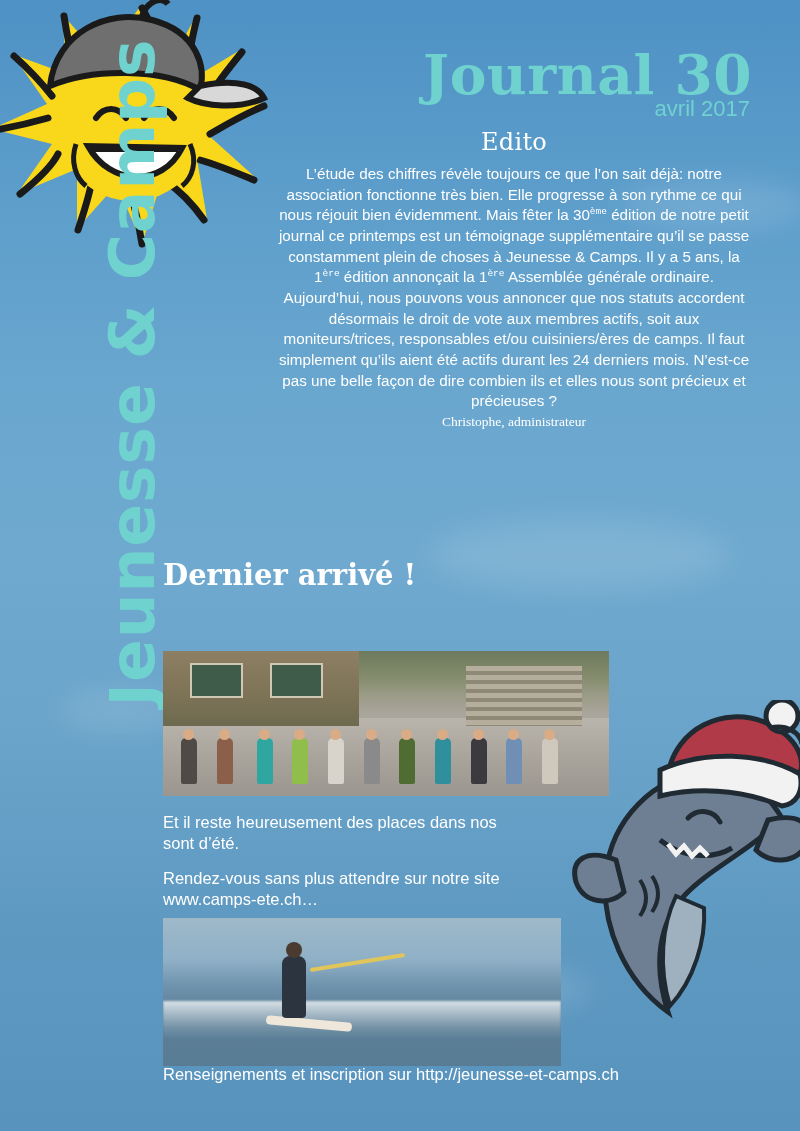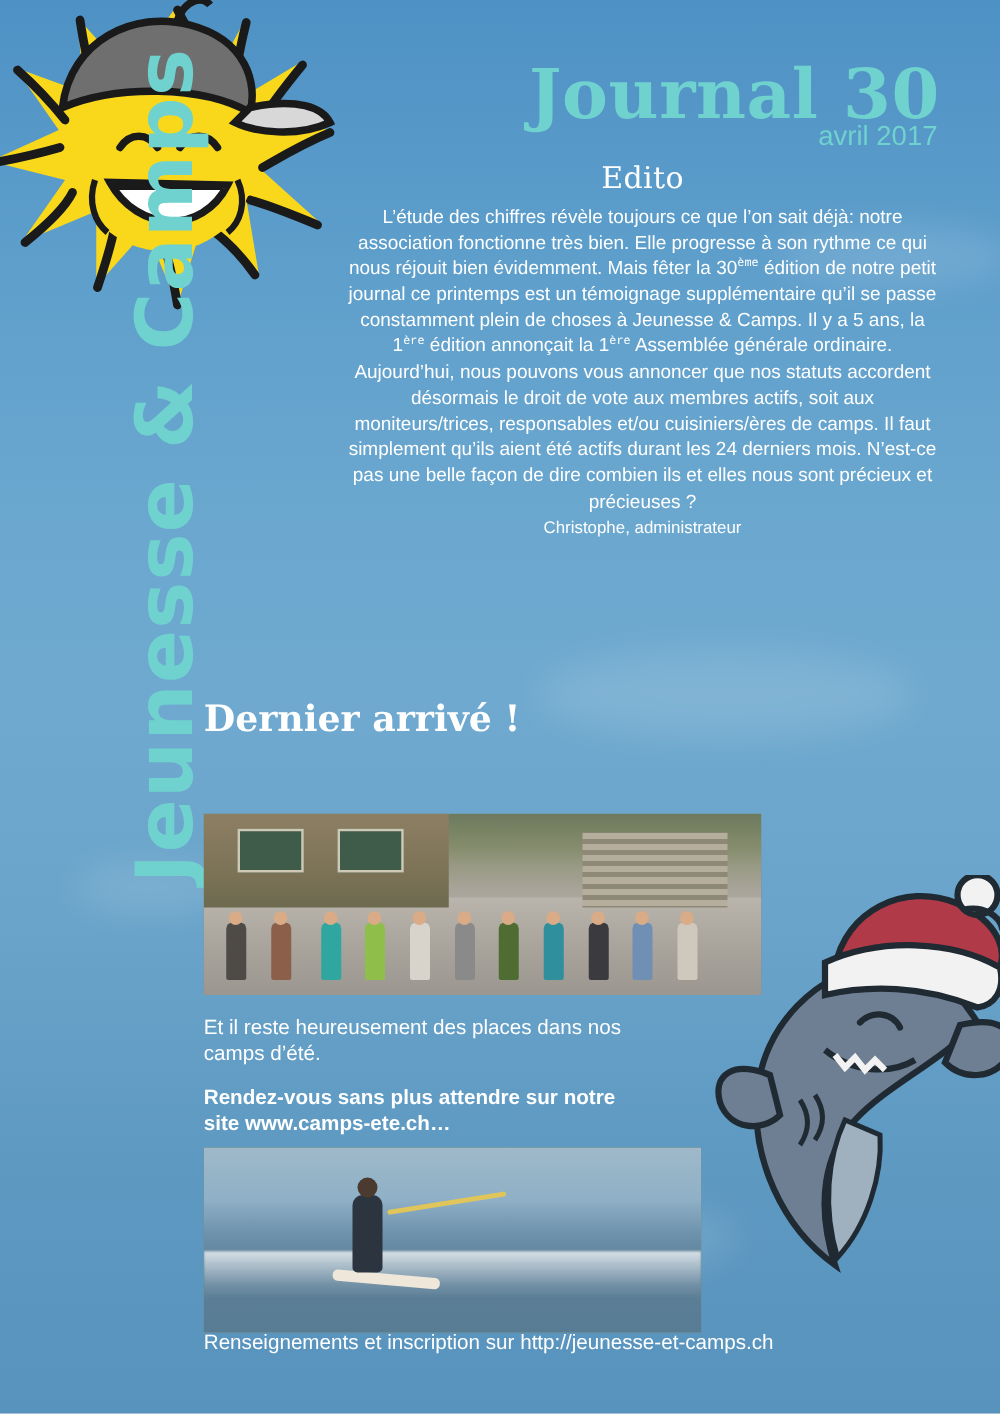--- a/index.html
+++ b/index.html
@@ -92,20 +92,21 @@
   .edito-body sup {
     font-size: 9.5px;
     vertical-align: super;
     font-family: Liberation Mono, monospace;
   }
   .edito-sign {
     font-size: 13.5px;
     color: #ffffff;
     text-align: center;
     margin-top: 2px;
+    font-family: Liberation Serif, serif;
   }
 
   
   .section {
     position: absolute;
     left: 163px;
     top: 558px;
     width: 520px;
   }
   .section-heading {
@@ -339,22 +340,22 @@
     <div class="kid" style="left:37%; background:#d8d4cc;"></div>
     <div class="kid" style="left:45%; background:#8a8a8a;"></div>
     <div class="kid" style="left:53%; background:#4f6d33;"></div>
     <div class="kid" style="left:61%; background:#2f8f9c;"></div>
     <div class="kid" style="left:69%; background:#3a3a3f;"></div>
     <div class="kid" style="left:77%; background:#6f8fb5;"></div>
     <div class="kid" style="left:85%; background:#cfc9bd;"></div>
   </div>
 
   <div style="position:absolute; left:163px; top:812px; width:360px;">
-    <p class="section-para">Et il reste heureusement des places dans nos camps d’été.</p>
-    <p class="section-para" style="margin-top:14px;font-weight:bold;">Rendez-vous sans plus attendre sur notre site www.camps-ete.ch…</p>
+    <p class="section-para">Et il reste heureusement des places dans nos sont d’été.</p>
+    <p class="section-para" style="margin-top:14px;">Rendez-vous sans plus attendre sur notre site www.camps-ete.ch…</p>
   </div>
 
   <div class="photo photo-ski">
     <div class="ski-bg"></div>
     <div class="ski-wake"></div>
     <div class="ski-board"></div>
     <div class="ski-rider"></div>
     <div class="ski-rope"></div>
   </div>
 

